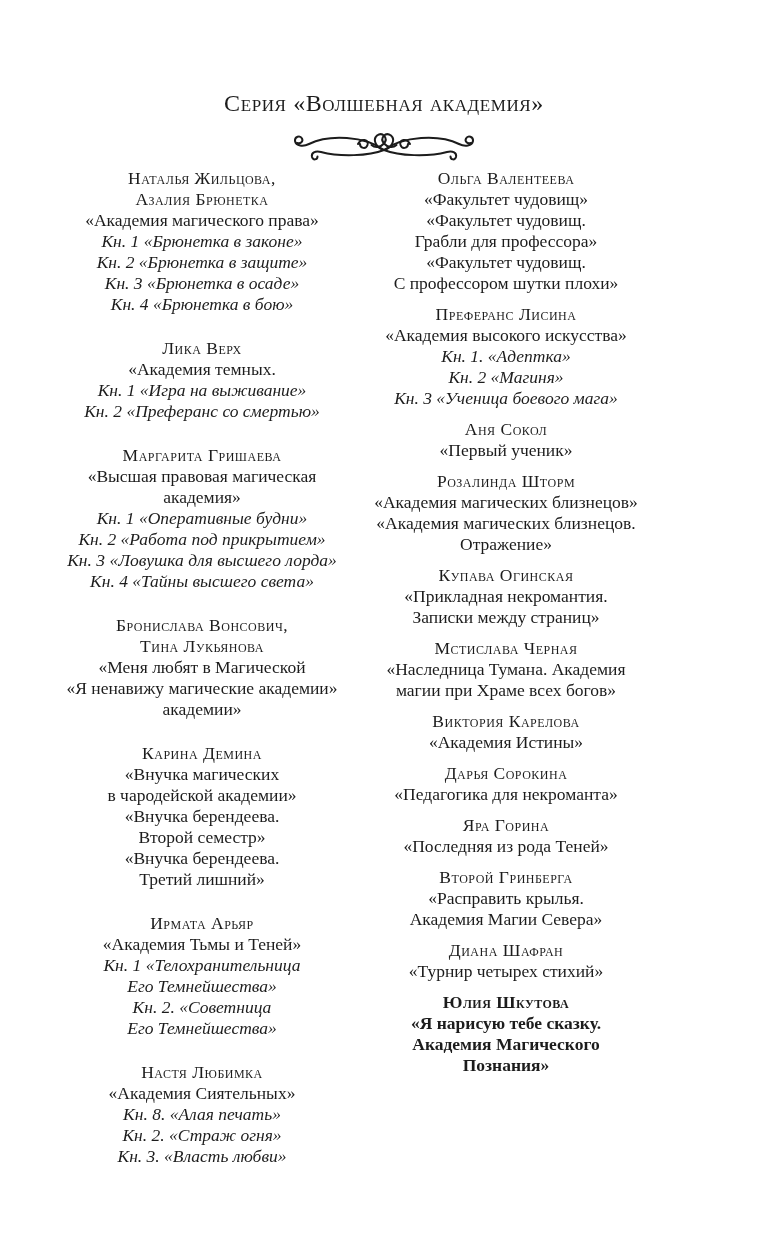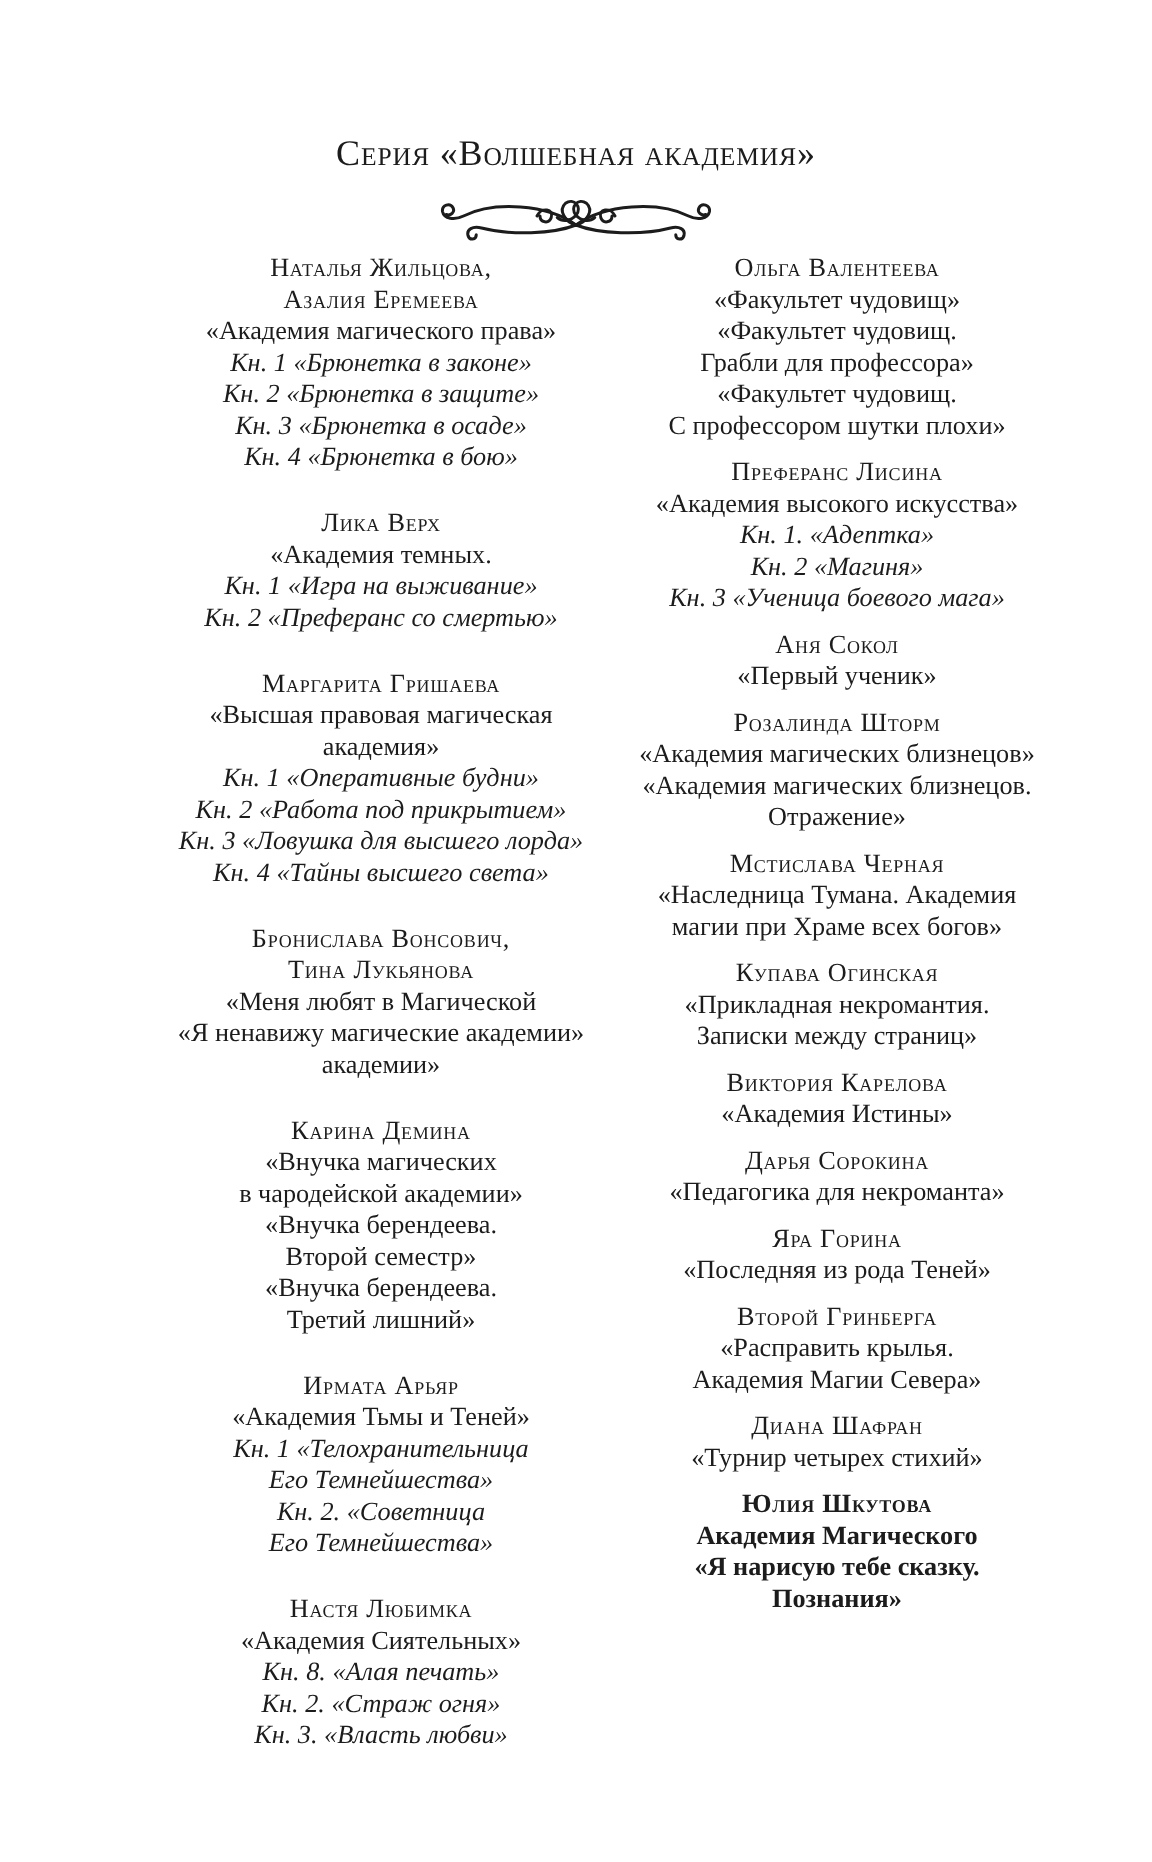--- a/index.html
+++ b/index.html
@@ -6,21 +6,21 @@
   .page{
     width:768px;height:1241px;background:#ffffff;color:#1c1c1c;
     font-family:"Liberation Serif", serif;overflow:hidden;position:relative;
   }
   .series-title{
     padding-top:90px;text-align:center;
     font-variant:small-caps;font-size:24px;letter-spacing:0.6px;
     font-weight:400;
   }
   .ornament{display:flex;justify-content:center;margin-top:11px;height:38px;}
-  .columns{display:flex;margin-top:2px;padding-left:106px;padding-right:54px;}
+  .columns{display:flex;margin-top:2px;padding-left:54px;padding-right:54px;}
   .col{text-align:center;font-size:17.5px;line-height:21px;}
   .col-left{width:296px;}
   .col-right{width:312px;}
   .block{margin-bottom:23px;}
   .col-right .block{margin-bottom:10px;}
   .author{font-variant:small-caps;letter-spacing:0.5px;}
   .title-line.italic{font-style:italic;}
   .block.bold{font-weight:bold;}
 </style>
 </head>
@@ -48,21 +48,21 @@
           <path d="M242,32 c-6,-13 -23,-9 -19,2 c3,9 15,7 15,-2"></path>
         </g>
       </g>
     </svg>
   </div>
 
   <div class="columns">
     <div class="col col-left">
         <div class="block">
           <div class="author">Наталья Жильцова,</div>
-          <div class="author">Азалия Еремеева</div>
+          <div class="author">Азалия Брюнетка</div>
           <div class="title-line">«Академия магического права»</div>
           <div class="title-line italic">Кн. 1 «Брюнетка в законе»</div>
           <div class="title-line italic">Кн. 2 «Брюнетка в защите»</div>
           <div class="title-line italic">Кн. 3 «Брюнетка в осаде»</div>
           <div class="title-line italic">Кн. 4 «Брюнетка в бою»</div>
         </div>
         <div class="block">
           <div class="author">Лика Верх</div>
           <div class="title-line">«Академия темных.</div>
           <div class="title-line italic">Кн. 1 «Игра на выживание»</div>
@@ -129,28 +129,28 @@
           <div class="author">Аня Сокол</div>
           <div class="title-line">«Первый ученик»</div>
         </div>
         <div class="block">
           <div class="author">Розалинда Шторм</div>
           <div class="title-line">«Академия магических близнецов»</div>
           <div class="title-line">«Академия магических близнецов.</div>
           <div class="title-line">Отражение»</div>
         </div>
         <div class="block">
+          <div class="author">Купава Огинская</div>
+          <div class="title-line">«Прикладная некромантия.</div>
+          <div class="title-line">Записки между страниц»</div>
+        </div>
+        <div class="block">
           <div class="author">Мстислава Черная</div>
           <div class="title-line">«Наследница Тумана. Академия</div>
           <div class="title-line">магии при Храме всех богов»</div>
-        </div>
-        <div class="block">
-          <div class="author">Купава Огинская</div>
-          <div class="title-line">«Прикладная некромантия.</div>
-          <div class="title-line">Записки между страниц»</div>
         </div>
         <div class="block">
           <div class="author">Виктория Карелова</div>
           <div class="title-line">«Академия Истины»</div>
         </div>
         <div class="block">
           <div class="author">Дарья Сорокина</div>
           <div class="title-line">«Педагогика для некроманта»</div>
         </div>
         <div class="block">
@@ -161,20 +161,20 @@
           <div class="author">Второй Гринберга</div>
           <div class="title-line">«Расправить крылья.</div>
           <div class="title-line">Академия Магии Севера»</div>
         </div>
         <div class="block">
           <div class="author">Диана Шафран</div>
           <div class="title-line">«Турнир четырех стихий»</div>
         </div>
         <div class="block bold">
           <div class="author">Юлия Шкутова</div>
+          <div class="title-line">«Я нарисую тебе сказку.</div>
           <div class="title-line">Академия Магического</div>
-          <div class="title-line">«Я нарисую тебе сказку.</div>
           <div class="title-line">Познания»</div>
         </div>
       </div>
   </div>
 
 </div>
 
 </body></html>

